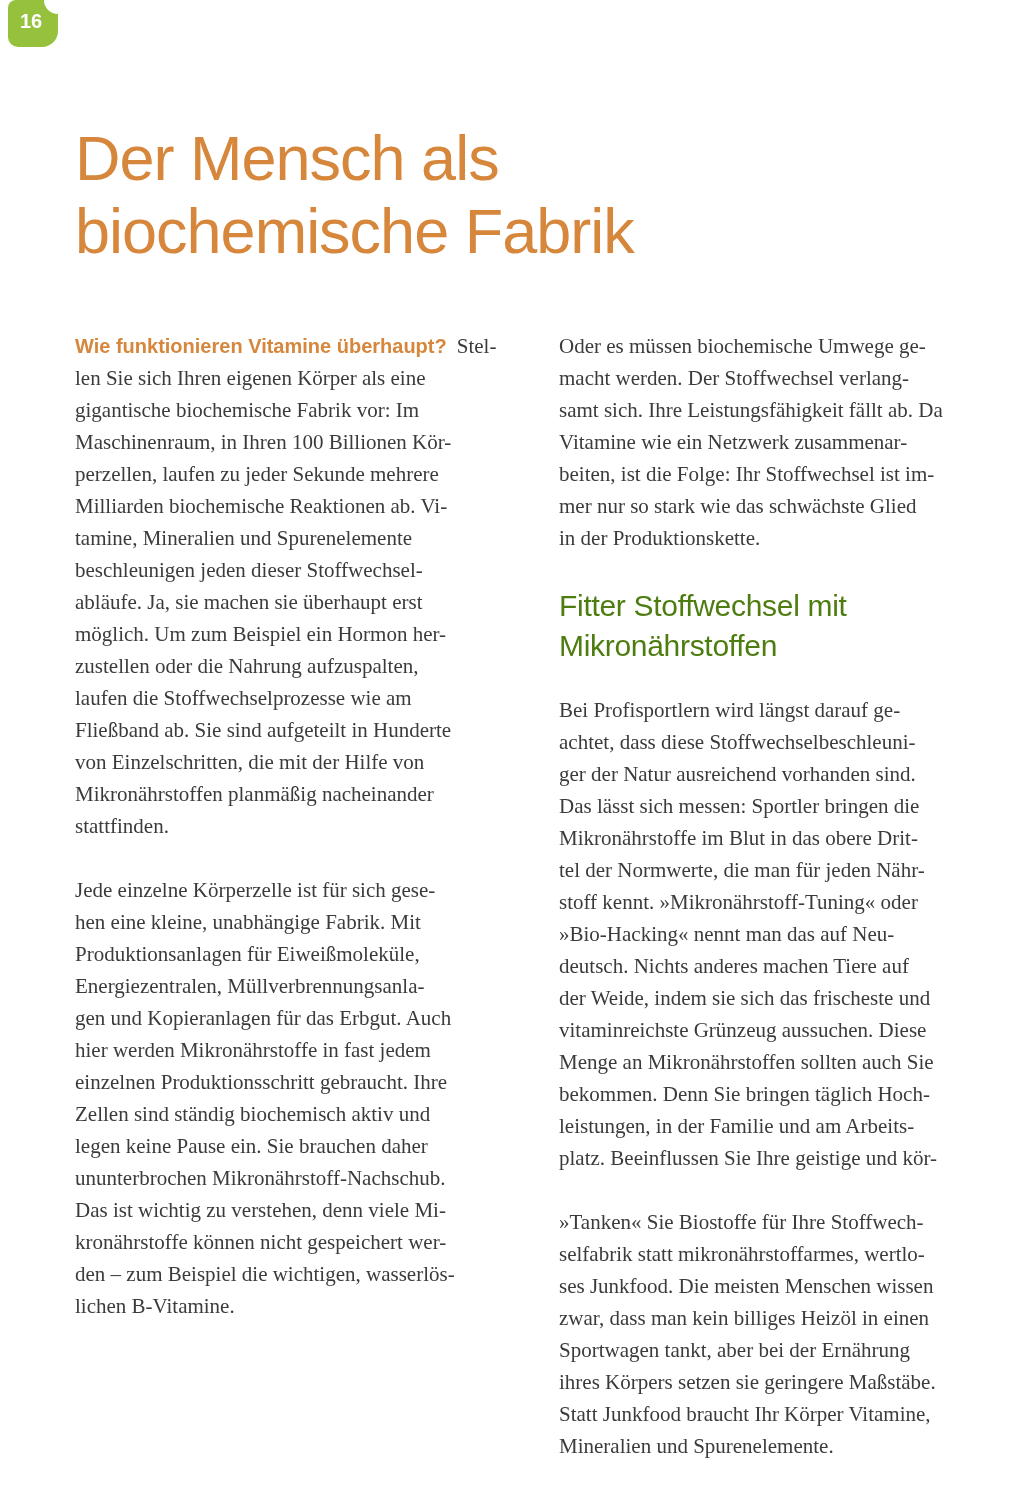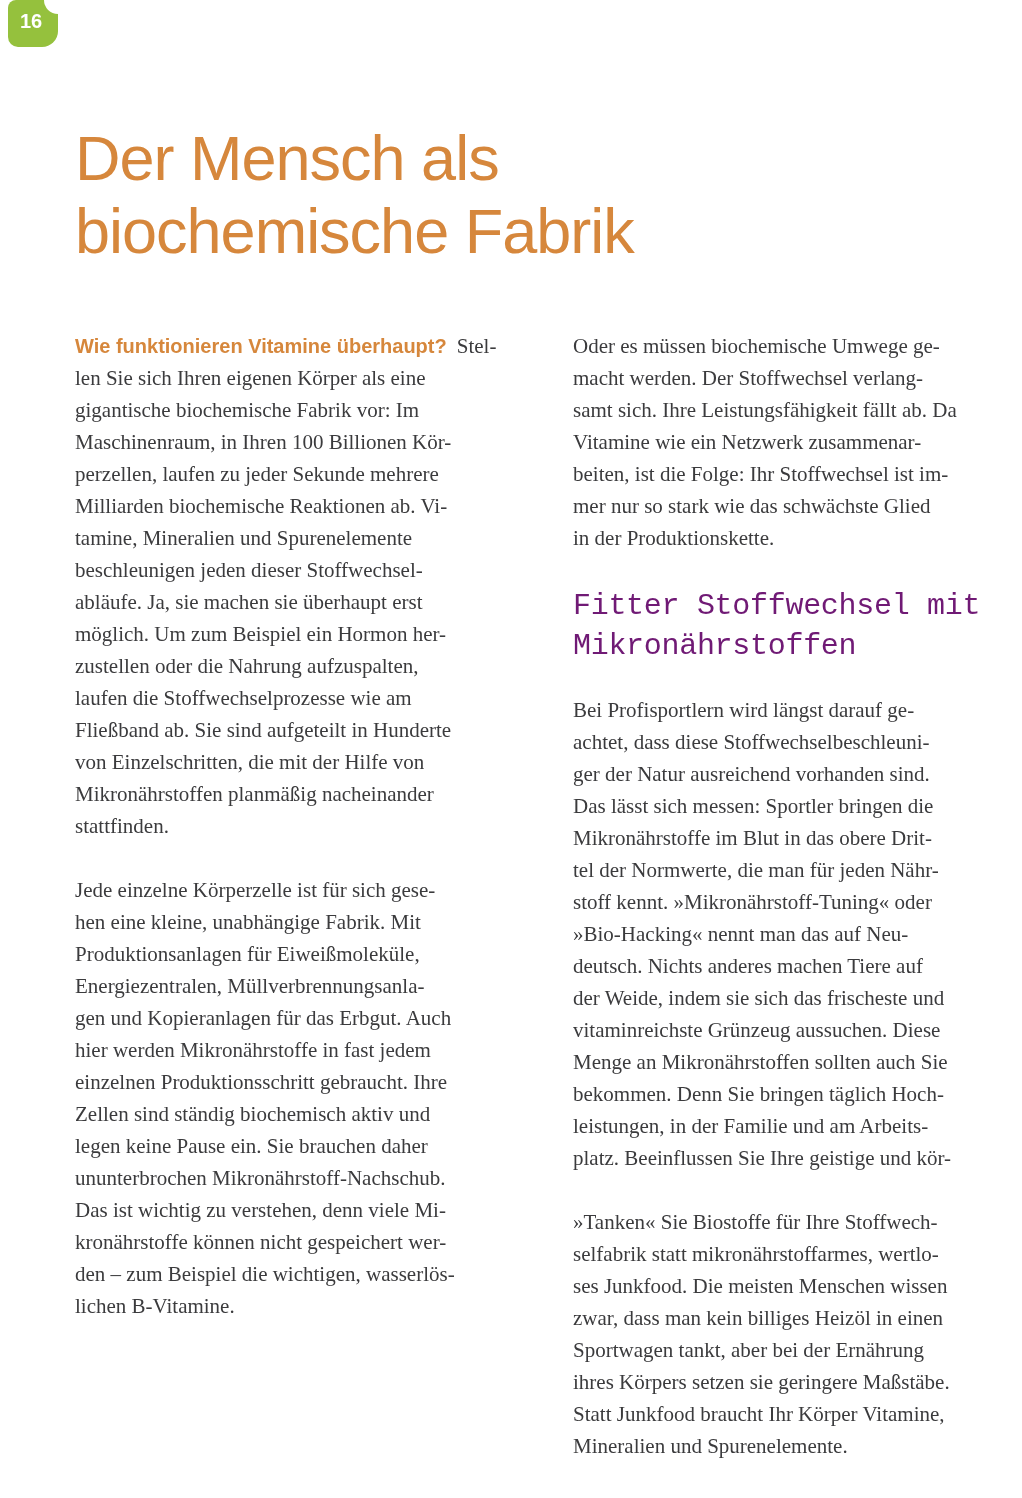--- a/index.html
+++ b/index.html
@@ -34,45 +34,45 @@
     font-family:"Liberation Sans", sans-serif;
     font-weight:400;
     font-size:63px; line-height:73px;
     letter-spacing:-1px;
     color:#d6873c;
     white-space:pre-line;
   }
   .columns {
     display:grid;
     grid-template-columns:452px 440px;
-    column-gap:46px;
+    column-gap:32px;
     margin-top:62px;
   }
   .para {
     margin:0 0 32px 0;
     font-size:21px; line-height:32px;
     white-space:pre-line;
   }
   .para:last-child { margin-bottom:0; }
   .leadin {
     font-family:"Liberation Sans", sans-serif;
     font-weight:700;
     font-size:20px;
     color:#d6873c;
     margin-right:10px;
     white-space:pre-line;
   }
   .rest { white-space:pre-line; }
   .subhead {
     margin:30px 0 28px 0;
-    font-family:Liberation Mono, monospace;
+    font-family:Liberation Sans, sans-serif;
     font-weight:400;
     font-size:30px; line-height:40px;
     letter-spacing:-0.3px;
-    color:#701a75;
+    color:#4d7c0f;
     white-space:pre-line;
   }
 </style>
 </head>
 <body>
 
 <div class="page">
 
   <div class="page-badge">
     <span class="badge-notch"></span>

